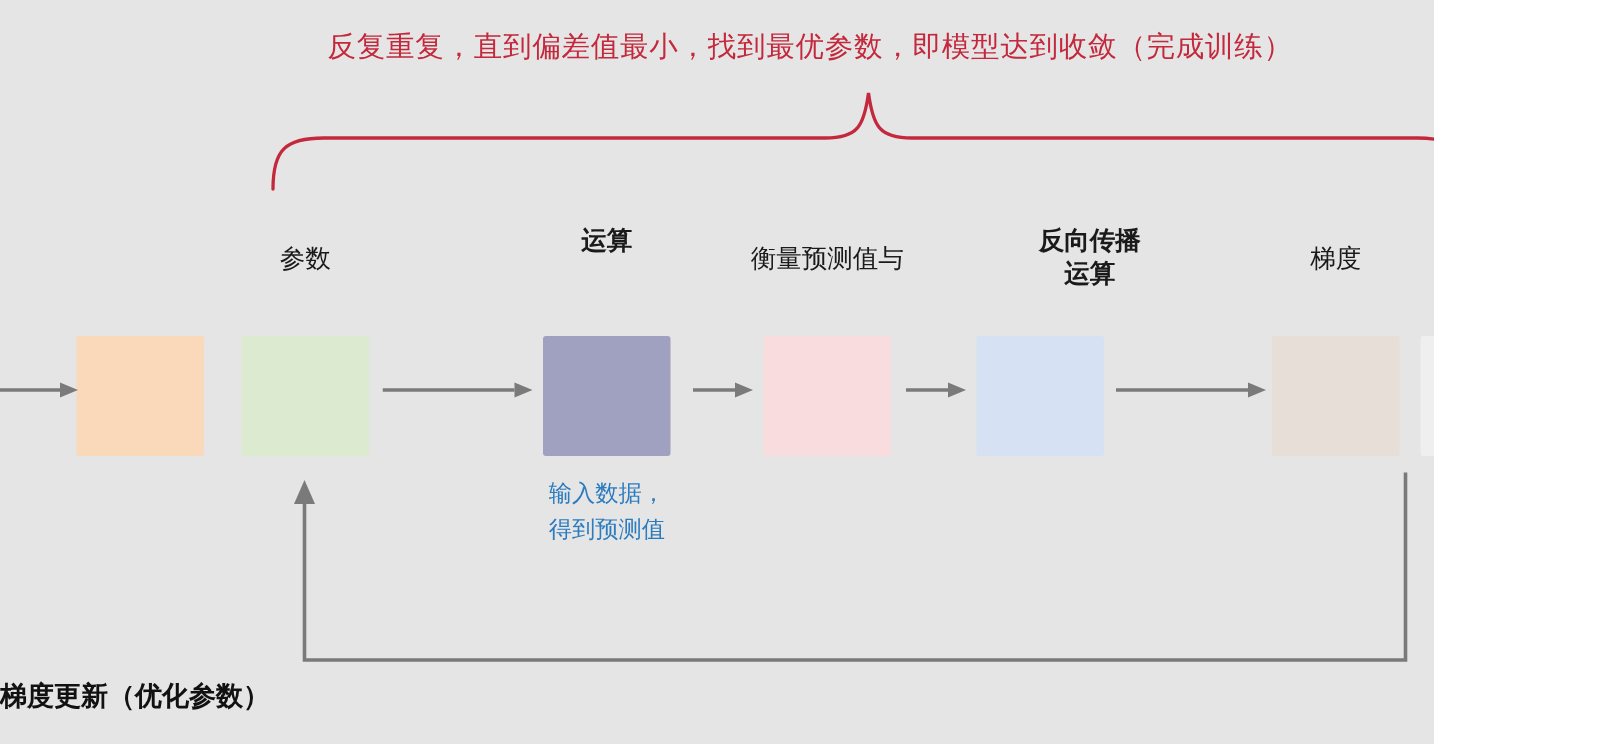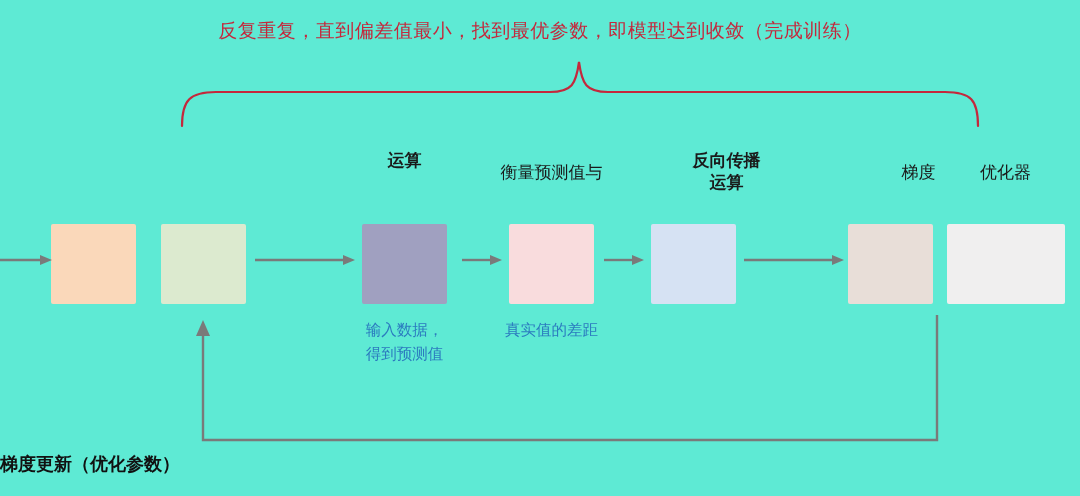--- a/index.html
+++ b/index.html
@@ -5,23 +5,23 @@
   html, body {
     margin: 0;
     padding: 0;
     background: #ffffff;
   }
   body {
     font-family: "Liberation Sans", "DejaVu Sans", sans-serif;
   }
   #canvas {
     position: relative;
-    width: 1080px;
+    width: 956px;
     height: 496px;
-    background: #5eead4;
+    background: #e5e5e5;
     overflow: hidden;
   }
   .abs { position: absolute; }
 
   
   #loop-caption {
     left: 0;
     top: 18px;
     width: 1080px;
     text-align: center;
@@ -78,20 +78,21 @@
              C 422,26 426,34 448,34 L 785,34 C 811,34 818,42 818,68" fill="none" stroke="#C4283C" stroke-width="2.2" stroke-linecap="round"></path>
   </svg>
 
   <div class="abs stage-box" style="left:51px; top:224px; width:85px; height:80px; background:#FAD8BA;"></div>
 
   <svg class="abs" style="left:0px; top:253px;" width="52" height="14" viewBox="0 0 52 14">
     <line x1="0" y1="7" x2="40" y2="7" stroke="#7a7a7a" stroke-width="2.4"></line>
     <polygon points="40,2 52,7 40,12" fill="#7a7a7a"></polygon>
   </svg>
 
+  <div class="abs stage-title" style="left:121px; top:162px; width:165px;">参数</div>
   <div class="abs stage-box" style="left:161px; top:224px; width:85px; height:80px; background:#DCEACF;"></div>
 
   <svg class="abs" style="left:255px; top:253px;" width="100" height="14" viewBox="0 0 100 14">
     <line x1="0" y1="7" x2="88" y2="7" stroke="#7a7a7a" stroke-width="2.4"></line>
     <polygon points="88,2 100,7 88,12" fill="#7a7a7a"></polygon>
   </svg>
 
   <div class="abs stage-title bold" style="left:322px; top:150px; width:165px;">
     <div>运算</div>
   </div>
@@ -102,40 +103,39 @@
   </div>
 
   <svg class="abs" style="left:462px; top:253px;" width="40" height="14" viewBox="0 0 40 14">
     <line x1="0" y1="7" x2="28" y2="7" stroke="#7a7a7a" stroke-width="2.4"></line>
     <polygon points="28,2 40,7 28,12" fill="#7a7a7a"></polygon>
   </svg>
 
   <div class="abs stage-title" style="left:469px; top:162px; width:165px;">衡量预测值与</div>
   <div class="abs stage-box" style="left:509px; top:224px; width:85px; height:80px; background:#F9DCDD;"></div>
   <div class="abs stage-note" style="left:479px; top:318px; width:145px;">
-    <div>真实值的差距</div>
   </div>
 
   <svg class="abs" style="left:604px; top:253px;" width="40" height="14" viewBox="0 0 40 14">
     <line x1="0" y1="7" x2="28" y2="7" stroke="#7a7a7a" stroke-width="2.4"></line>
     <polygon points="28,2 40,7 28,12" fill="#7a7a7a"></polygon>
   </svg>
 
   <div class="abs stage-title bold" style="left:644px; top:150px; width:165px;font-family:Liberation Serif, serif;">
     <div>反向传播</div>
     <div>运算</div>
   </div>
   <div class="abs stage-box" style="left:651px; top:224px; width:85px; height:80px; background:#D6E2F3;"></div>
 
   <svg class="abs" style="left:744px; top:253px;" width="100" height="14" viewBox="0 0 100 14">
     <line x1="0" y1="7" x2="88" y2="7" stroke="#7a7a7a" stroke-width="2.4"></line>
     <polygon points="88,2 100,7 88,12" fill="#7a7a7a"></polygon>
   </svg>
 
-  <div class="abs stage-title" style="left:836px; top:162px; width:165px;">梯度</div>
+  <div class="abs stage-title" style="left:808px; top:162px; width:165px;">梯度</div>
   <div class="abs stage-box" style="left:848px; top:224px; width:85px; height:80px; background:#E8DED8;"></div>
 
   <div class="abs stage-title" style="left:923px; top:162px; width:165px;">优化器</div>
   <div class="abs stage-box" style="left:947px; top:224px; width:118px; height:80px; background:#F0EFEF;"></div>
 
   <svg class="abs" style="left:190px; top:310px;" width="760" height="140" viewBox="0 0 760 140">
     <path d="M 747,5 L 747,130 L 13,130 L 13,26" fill="none" stroke="#7a7a7a" stroke-width="2.4" stroke-linejoin="miter"></path>
     <polygon points="6,26 13,10 20,26" fill="#7a7a7a"></polygon>
   </svg>
 

